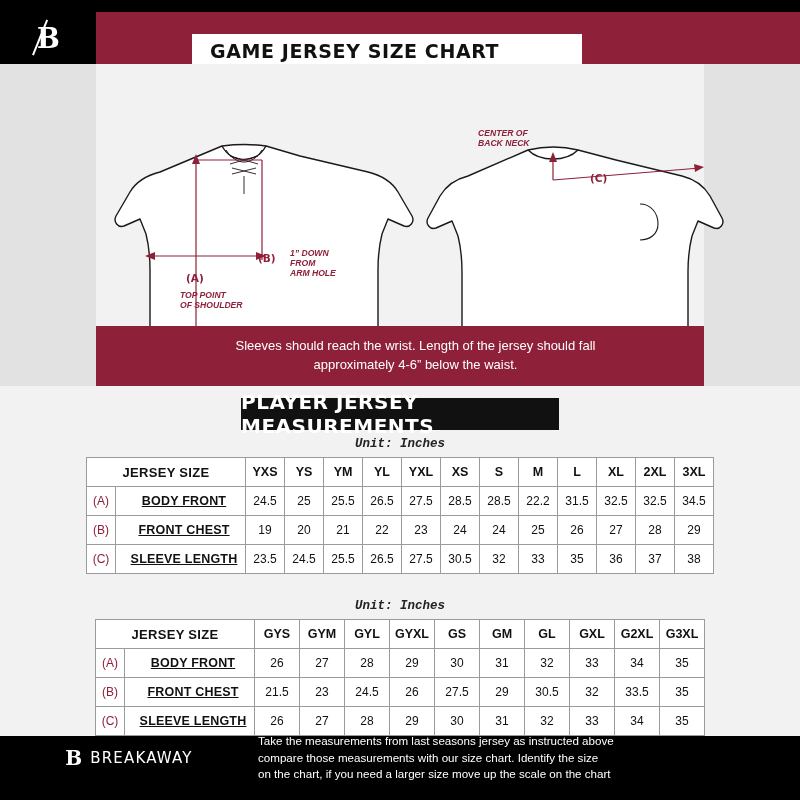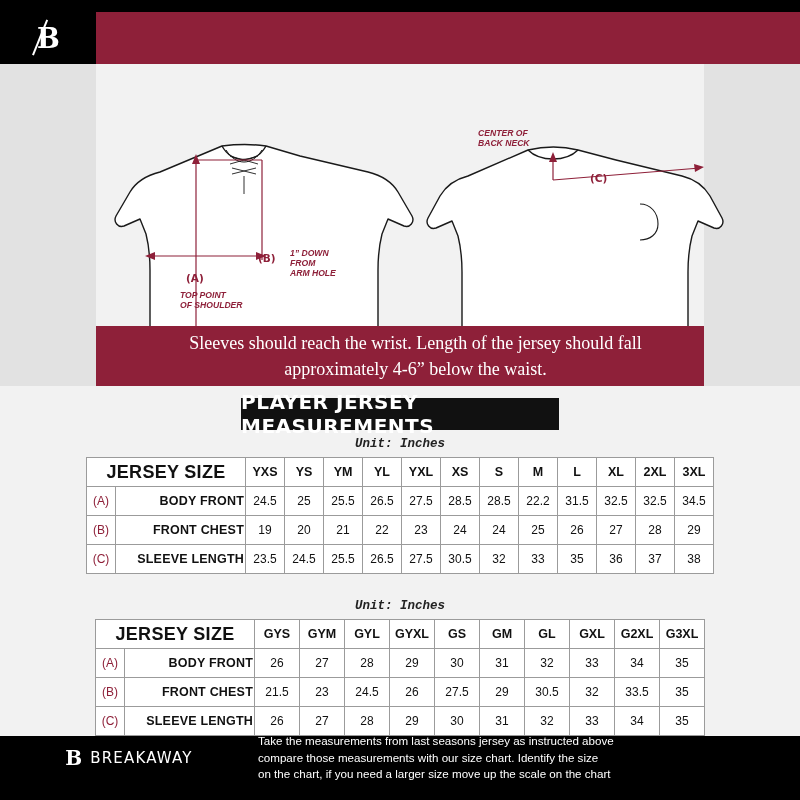--- a/index.html
+++ b/index.html
@@ -105,23 +105,23 @@
     margin: 0 96px;
     height: 60px;
     background: #8e2039;
     color: #ffffff;
     display: flex;
     align-items: center;
     justify-content: center;
     text-align: center;
   }
   .note-band .inner {
-    font-size: 18px;
+    font-size: 13px;
     line-height: 1.45;
-    font-family: Liberation Serif, serif;
+    font-family: Liberation Sans, sans-serif;
     margin-left: 31px;
   }
   .band-wrap {
     position: relative;
     background: #f2f2f2;
   }
   .band-wrap:before, .band-wrap:after {
     content: "";
     position: absolute;
     top: 0;
@@ -174,29 +174,30 @@
     color: #111;
   }
   table.size td, table.size th {
     border: 1px solid #9b9b9b;
     text-align: center;
     height: 26px;
     font-weight: normal;
     font-family: "Liberation Sans", sans-serif;
   }
   table.size th.rowhead, table.size td.rowhead {
-    text-align: right;
+    text-align: center;
     padding-left: 8px;
     font-weight: bold;
     font-size: 12.5px;
     letter-spacing: 0.2px;
+    text-decoration: underline;
   }
   table.size th.corner {
     font-weight: bold;
-    font-size: 18px;
+    font-size: 13px;
     letter-spacing: 0.3px;
   }
   table.size th.colhead {
     font-weight: bold;
     font-size: 12.5px;
     margin-top: 44px;
   }
   .tag {
     color: #8e2039;
     font-weight: bold;
@@ -268,20 +269,23 @@
 
     <div class="content-layer">
 
       <div class="header">
         <div class="header-maroon"></div>
         <div class="header-logo">
           <div class="logo-b">
             <span>B</span>
             <span class="slash"></span>
           </div>
+        </div>
+        <div class="title-box">
+          <span>GAME JERSEY SIZE CHART</span>
         </div>
       </div>
 
       <div class="illus">
         <svg width="800" height="262" viewBox="0 0 800 262" xmlns="http://www.w3.org/2000/svg">
           <rect x="0" y="0" width="800" height="262" fill="#f2f2f2"></rect>
           <rect x="0" y="0" width="96" height="262" fill="#e2e2e2"></rect>
           <rect x="704" y="0" width="96" height="262" fill="#e2e2e2"></rect>
 
           <g fill="#ffffff" stroke="#1a1a1a" stroke-width="1.4" stroke-linejoin="round">

